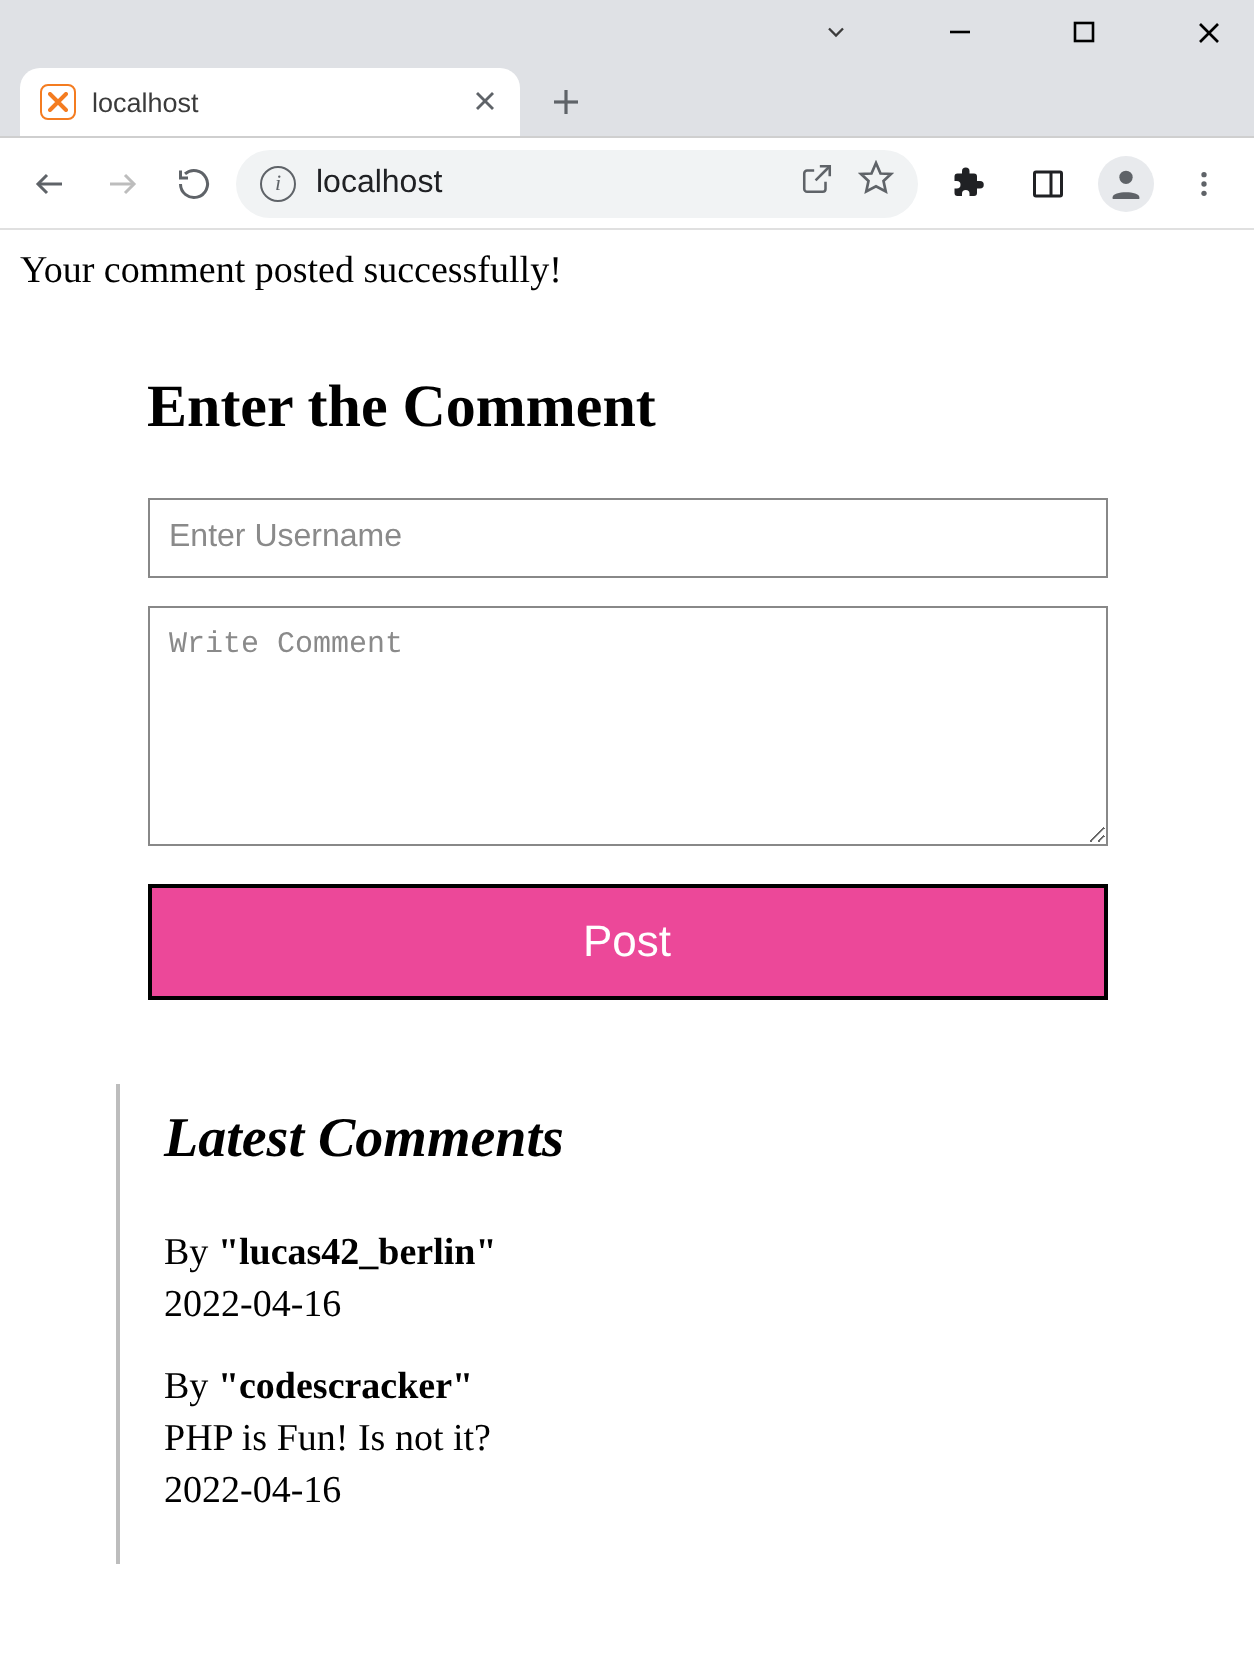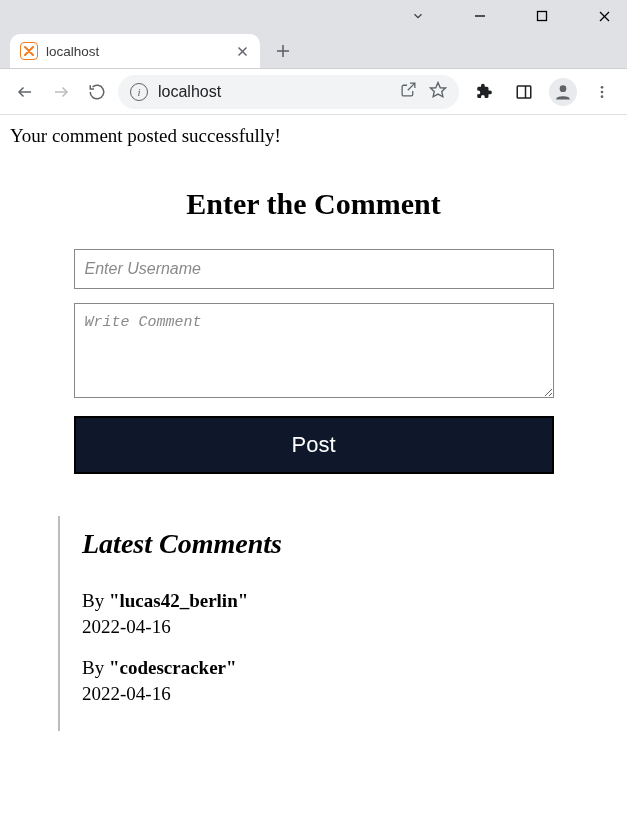--- a/index.html
+++ b/index.html
@@ -111,47 +111,45 @@
   }
   .success {
     font-size: 19px;
     margin: 2px 0 40px 0;
   }
   .form-wrap {
     width: 480px;
     margin: 0 auto;
   }
   .form-title {
-    text-align:center;
     font-size: 30px;
     font-weight: bold;
     margin-bottom: 28px;
   }
   .in, .ta {
     width:100%;
     border:1px solid #888;
     padding:10px 10px;
     font-size:16px;
     font-family: Arial, sans-serif;
     color:#be185d;
-    font-style:italic;
   }
   .in::placeholder { color:#8a8a8a; }
   .ta {
     margin-top:14px;
-    height:95px;
+    height:120px;
     resize:both;
     font-family: "Courier New", monospace;
     font-size:15px;
   }
   .ta::placeholder { color:#8a8a8a; }
   .post-btn {
     width:100%;
     margin-top:14px;
-    background:#0f172a;
+    background:#ec4899;
     color:#fff;
     border:2px solid #000;
     font-size:22px;
     padding:14px 0;
     cursor:pointer;
     font-family: Arial, sans-serif;
   }
   .latest {
     margin: 42px 0 0 48px;
     border-left: 2px solid #bdbdbd;
@@ -301,16 +299,17 @@
       <div>
         <span>By </span><span class="by">"lucas42_berlin"</span>
       </div>
       <div class="date">2022-04-16</div>
     </div>
 
     <div class="comment">
       <div>
         <span>By </span><span class="by">"codescracker"</span>
       </div>
+      <div>PHP is Fun! Is not it?</div>
       <div class="date">2022-04-16</div>
     </div>
   </div>
 </div>
 
 </body></html>

